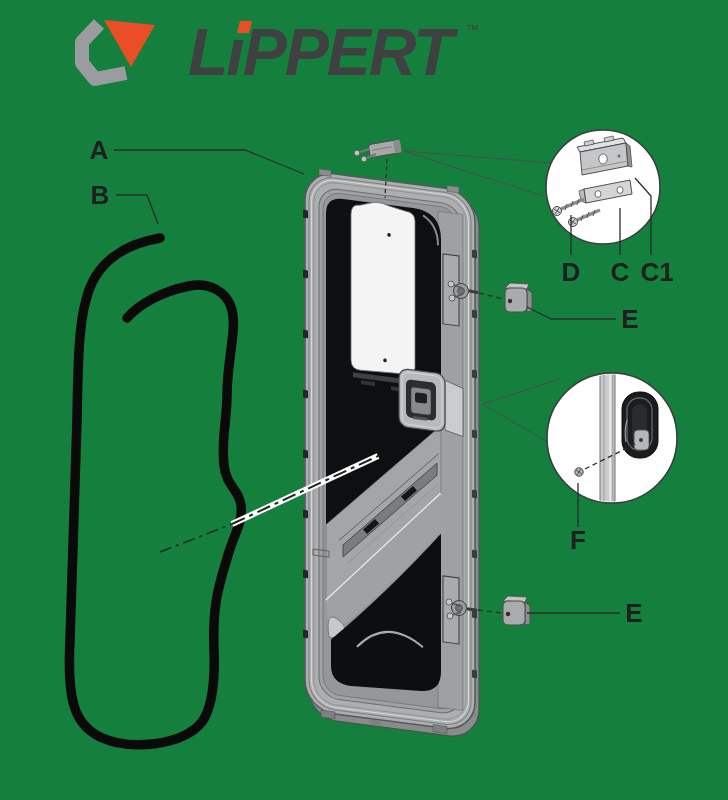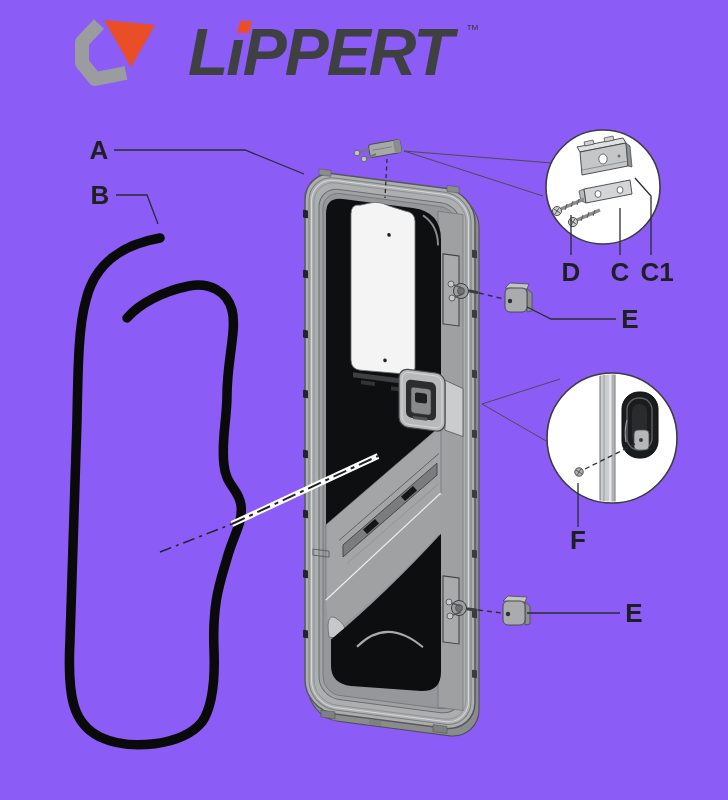--- a/index.html
+++ b/index.html
@@ -1,16 +1,16 @@
 <!DOCTYPE html>
 <html><head>
 <meta charset="utf-8">
 <style>
   html,body{margin:0;padding:0;background:#fff;}
-  .canvas{position:relative;width:728px;height:800px;background:#8b5cf6;overflow:hidden;
+  .canvas{position:relative;width:728px;height:800px;background:#15803d;overflow:hidden;
           font-family:"Liberation Sans",sans-serif;}
   svg{position:absolute;left:0;top:0;}
   .lbl{font-family:"Liberation Sans",sans-serif;font-weight:bold;font-size:26px;fill:#1E1F21;}
   .wordmark{font-family:"Liberation Sans",sans-serif;font-style:italic;font-weight:bold;
             font-size:66px;letter-spacing:-2px;}
   .tm{font-family:"Liberation Sans",sans-serif;font-size:13px;}
   .ldr{stroke:#2B2C2D;stroke-width:1.3;fill:none;}
   .thin{stroke:#4B4C4D;stroke-width:1;fill:none;}
 </style>
 </head>

